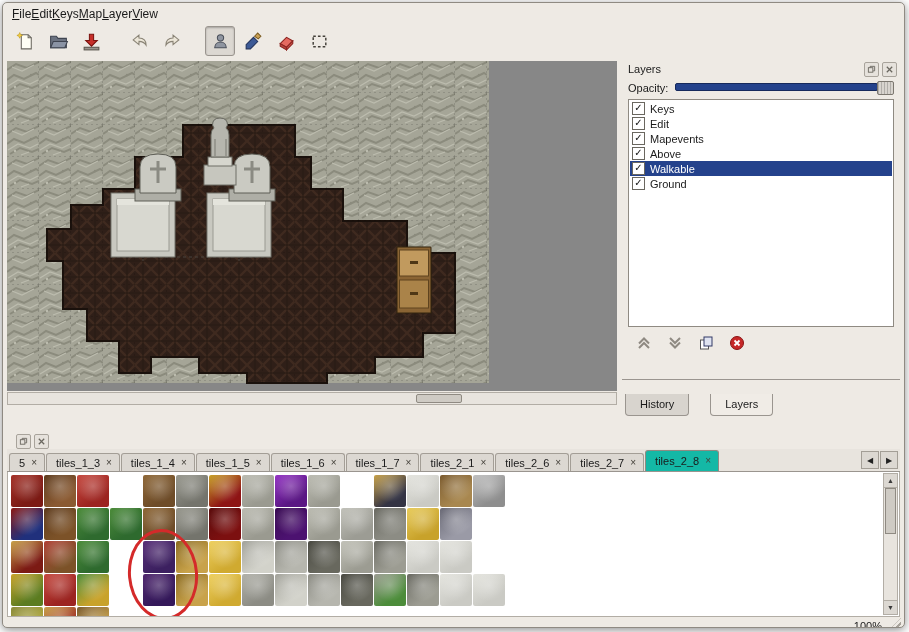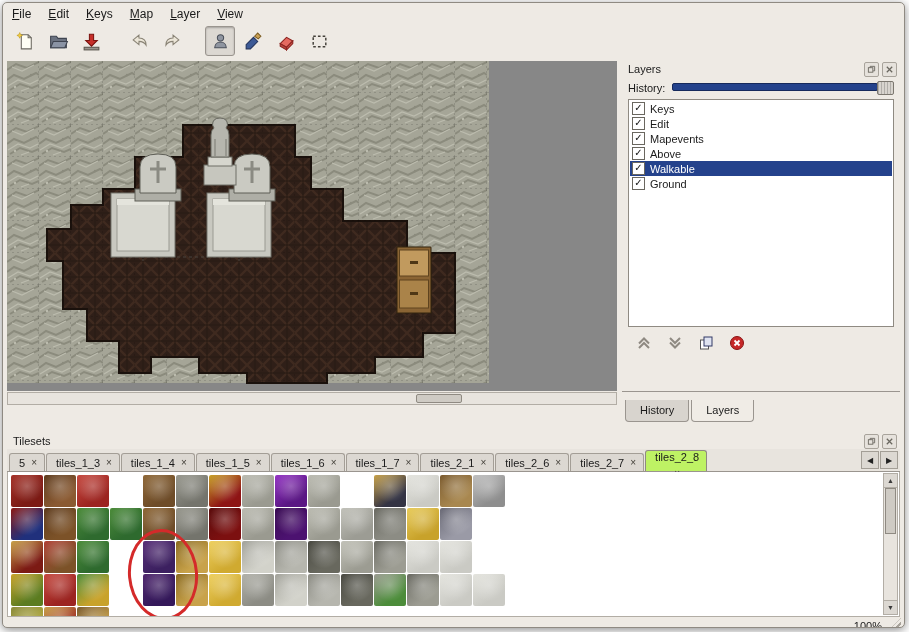--- a/index.html
+++ b/index.html
@@ -1,21 +1,21 @@
 <!DOCTYPE html>
 <html><head>
 <meta charset="utf-8">
 <style>
   html,body{margin:0;padding:0;background:#ffffff;width:909px;height:632px;overflow:hidden;
     font-family:"Liberation Sans",sans-serif;color:#1a1a1a;}
   .window{width:901px;height:624px;margin:2px;border:1px solid #8f8a82;border-radius:5px;
     background:#eeeae4;box-shadow:0 2px 10px rgba(0,0,0,.45);display:flex;flex-direction:column;overflow:hidden;}
 
   
-  .menubar{height:21px;display:flex;align-items:center;padding:0 9px;gap:17px;font-size:12px;flex:none;}
+  .menubar{height:21px;display:flex;align-items:center;padding:0 9px;font-size:12px;flex:none;}
   .menu-item{display:inline-block;cursor:default;}
   .menu-item::first-letter{text-decoration:underline;}
 
   
   .toolbar{height:34px;display:flex;align-items:center;padding:0 7px;gap:3px;flex:none;}
   .tbtn{width:28px;height:28px;display:flex;align-items:center;justify-content:center;
     border:1px solid transparent;border-radius:3px;background:transparent;}
   .tbtn svg{width:21px;height:21px;display:block;}
   .tbtn.pressed{background:#dcd8d2;border-color:#9a958f;box-shadow:inset 0 1px 2px rgba(0,0,0,.25);}
   .tgap{width:12px;}
@@ -46,33 +46,33 @@
     background-image:repeating-linear-gradient(90deg,rgba(0,0,0,.18) 0 1px,transparent 1px 3px);}
   .layers-list{height:224px;flex:none;margin:0 6px;background:#ffffff;border:1px solid #8f8a82;
     overflow:hidden;padding:1px;}
   .layer-row{display:flex;align-items:center;height:15px;gap:5px;padding:0 2px;font-size:11px;}
   .layer-row.selected{background:#24428c;color:#ffffff;}
   .checkbox{width:11px;height:11px;background:#ffffff;border:1px solid #6a675f;font-size:10px;
     line-height:10px;text-align:center;color:#111;flex:0 0 auto;}
   .layers-actions{display:flex;align-items:center;gap:11px;padding:7px 12px;flex:none;}
   .act-btn{width:20px;height:18px;display:flex;align-items:center;justify-content:center;}
   .act-btn svg{width:16px;height:16px;display:block;}
-  .panel-bottom-tabs{display:flex;padding:8px 3px;margin-top:auto;border-top:1px solid #9a958f;flex:none;}
+  .panel-bottom-tabs{display:flex;padding:14px 3px;margin-top:auto;border-top:1px solid #9a958f;flex:none;gap:19px;}
   .btab{padding:4px 14px 5px 14px;font-size:11px;background:#d8d4ce;border:1px solid #9a958f;border-top:none;
     border-radius:0 0 4px 4px;margin-right:2px;}
   .btab.active{background:#f0ece6;}
 
   
   .tilesets-panel{height:184px;margin:3px 4px 0 4px;display:flex;flex-direction:column;flex:none;}
   .ts-tabbar{display:flex;align-items:flex-end;height:22px;padding:0 2px;border-bottom:1px solid #9a958f;
     background:#e8e4de;flex:none;}
   .ts-tab{display:flex;align-items:center;gap:6px;padding:0 7px 0 9px;font-size:11px;background:#dcd8d2;
     border:1px solid #a39e96;border-bottom:none;border-radius:3px 3px 0 0;margin-right:1px;height:18px;
     box-sizing:border-box;white-space:nowrap;}
-  .ts-tab.active{background:#bef264;height:21px;border-color:#8f8a82;font-weight:normal;flex-direction:column;}
+  .ts-tab.active{background:#14b8a6;height:21px;border-color:#8f8a82;font-weight:normal;}
   .ts-close{font-size:10px;color:#44413a;line-height:1;}
   .ts-nav{margin-left:auto;display:flex;gap:1px;padding-bottom:2px;}
   .ts-nav-btn{width:16px;height:16px;font-size:8px;display:flex;align-items:center;justify-content:center;
     background:#dcd8d2;border:1px solid #a39e96;color:#222;}
   .ts-content{position:relative;flex:1;background:#ffffff;border:1px solid #b2ada5;border-top:none;overflow:hidden;}
   .tiles-grid{position:absolute;left:3px;top:3px;display:grid;grid-template-columns:repeat(16,32px);
     grid-auto-rows:32px;gap:1px;}
   .tile{width:32px;height:32px;border-radius:2px;position:relative;}
   .tile:not(.empty)::after{content:"";position:absolute;inset:0;border-radius:2px;
     background:radial-gradient(circle at 50% 35%,rgba(255,255,255,.28),rgba(255,255,255,0) 62%);}
@@ -243,21 +243,21 @@
             <path d="M3.5 3V1.5h5v5H6.8" fill="none" stroke="#6a675f"></path>
           </svg>
         </span>
         <span class="win-btn">
           <svg viewBox="0 0 10 10">
             <path d="M2 2l6 6M8 2L2 8" stroke="#6a675f" stroke-width="1.4"></path>
           </svg>
         </span>
       </div>
       <div class="opacity-row">
-        <span>History:</span>
+        <span>Opacity:</span>
         <div class="slider">
           <div class="slider-fill" style="width: 100%;"></div>
           <div class="slider-handle"></div>
         </div>
       </div>
       <div class="layers-list" id="layers-list">
           <div class="layer-row">
     <span class="checkbox">✓</span>
     <span class="layer-label">Keys</span>
   </div>
@@ -308,21 +308,20 @@
       </div>
       <div class="panel-bottom-tabs" id="panel-bottom-tabs">
           <div class="btab"><span>History</span></div>
           <div class="btab active"><span>Layers</span></div>
         </div>
     </div>
   </div>
 
   <div class="tilesets-panel">
     <div class="panel-header">
-      <span class="panel-title">Tilesets</span>
       <span class="win-btn">
         <svg viewBox="0 0 10 10">
           <rect x="1.5" y="3" width="5" height="5" fill="none" stroke="#6a675f"></rect>
           <path d="M3.5 3V1.5h5v5H6.8" fill="none" stroke="#6a675f"></path>
         </svg>
       </span>
       <span class="win-btn">
         <svg viewBox="0 0 10 10">
           <path d="M2 2l6 6M8 2L2 8" stroke="#6a675f" stroke-width="1.4"></path>
         </svg>

